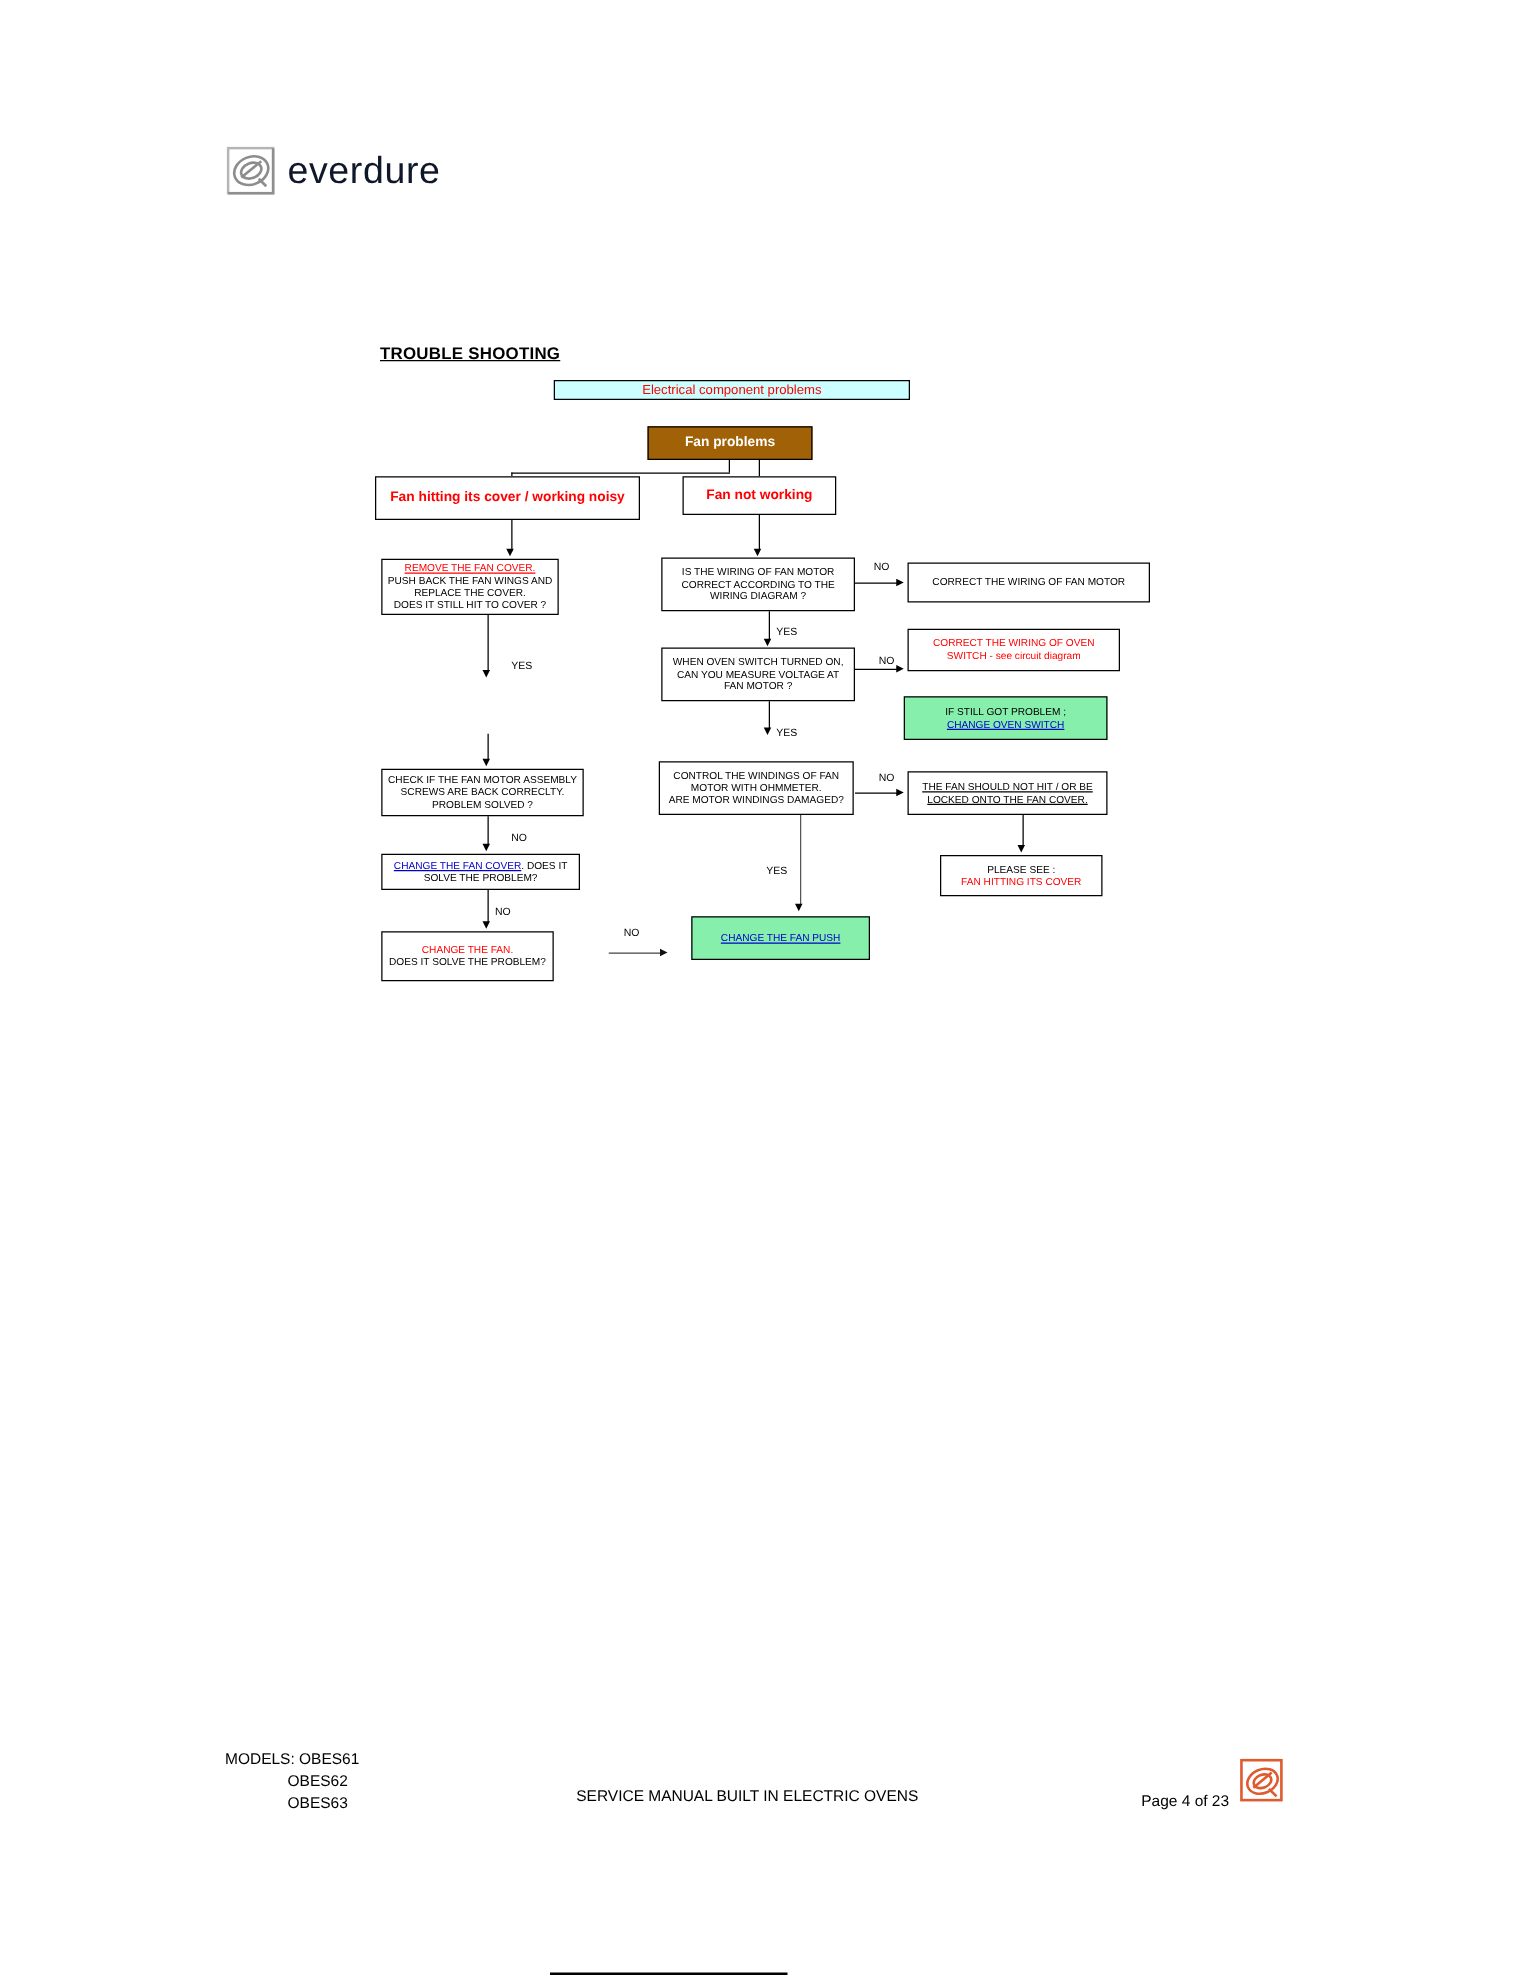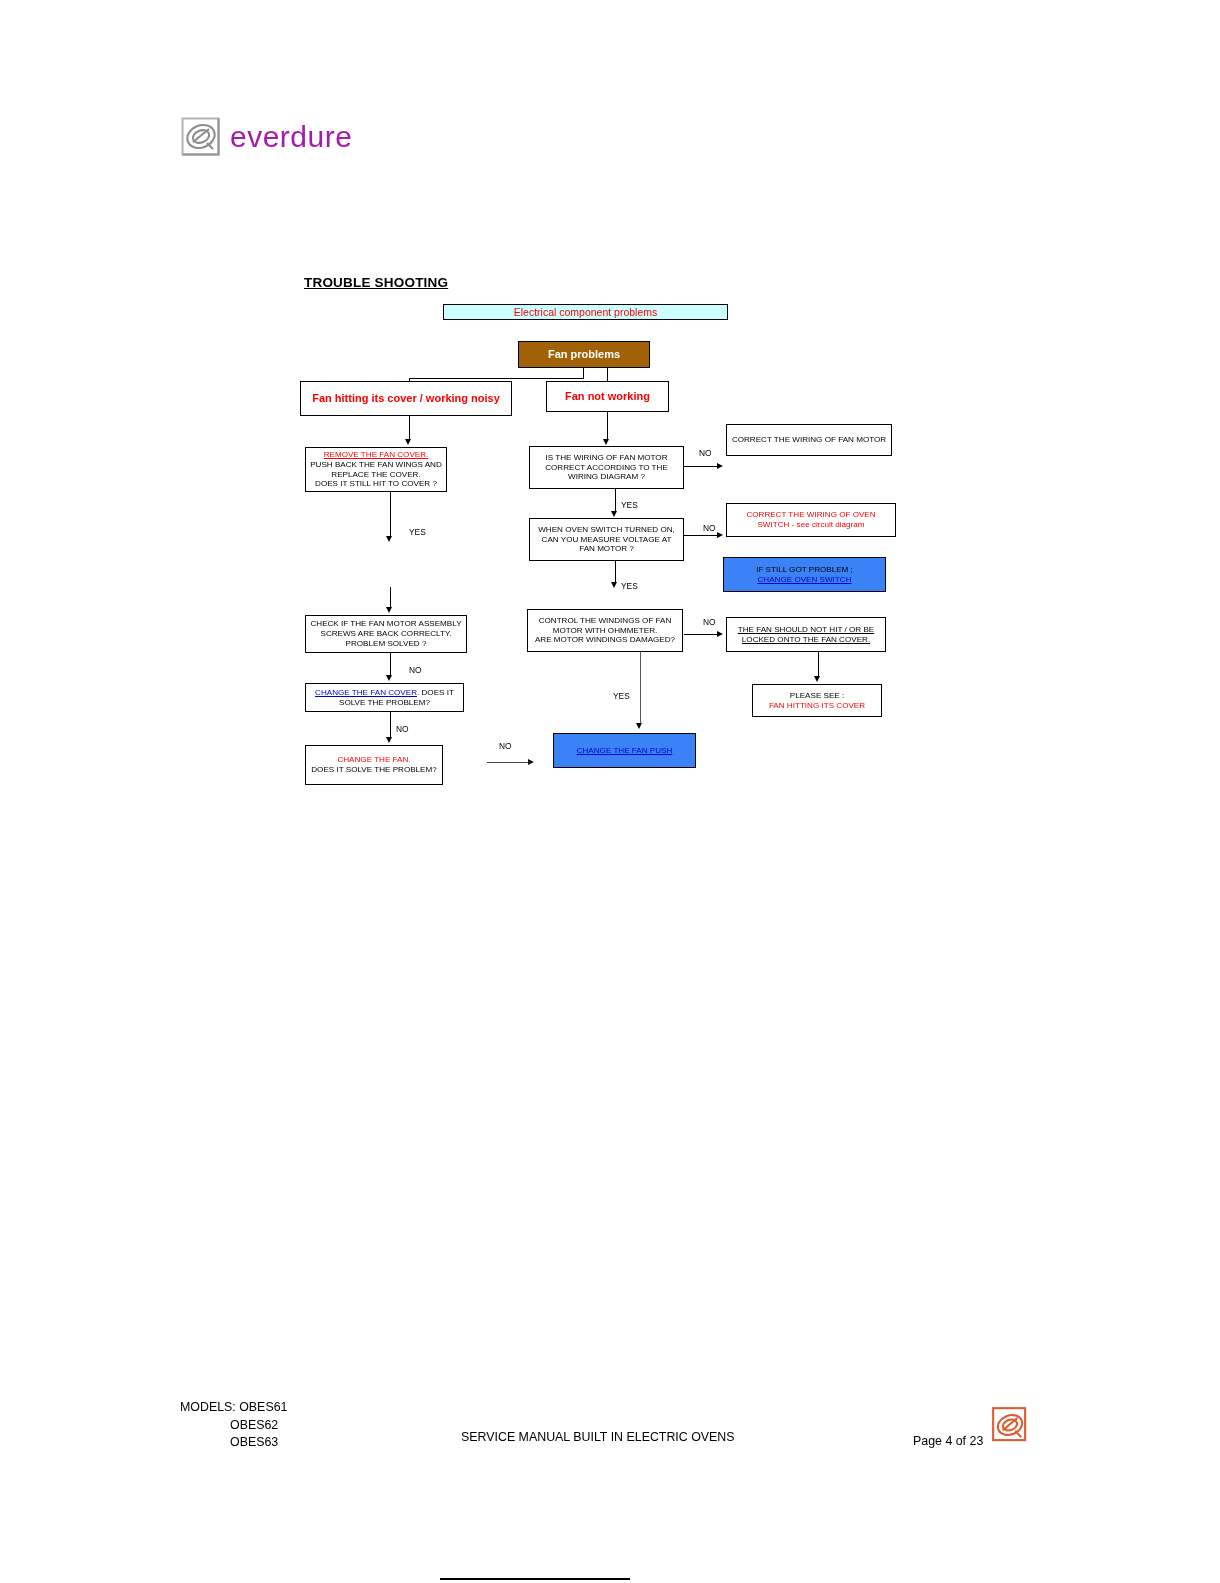--- a/index.html
+++ b/index.html
@@ -30,21 +30,21 @@
   }
   .logo-mark {
     width: 44px;
     height: 44px;
     position: relative;
   }
   .logo-mark svg { display: block; }
   .logo-word {
     font-size: 30px;
     letter-spacing: 0.5px;
-    color: #a21caf;
+    color: #0f172a;
     font-weight: 400;
     line-height: 1;
     padding-bottom: 2px;
   }
 
   
   #section-title {
     position: absolute;
     left: 304px;
     top: 275px;
@@ -70,21 +70,21 @@
   .node .inner { width: 100%; }
   .txt-sm   { font-size: 8.1px; }
   .txt-md   { font-size: 9.2px; }
   .txt-hdr  { font-size: 11px; font-weight: bold; }
   .red      { color: #ff0000; }
   .black    { color: #000000; }
   .white    { color: #ffffff; }
   .link     { color: #0000cc; text-decoration: underline; margin-top: 12px; }
   .red-u    { color: #ff0000; text-decoration: underline; }
   .fill-red  { background: #a16207; }
-  .fill-grey { background: #3b82f6; }
+  .fill-grey { background: #86efac; }
 
   
   #banner {
     position: absolute;
     left: 443px; top: 304px;
     width: 285px; height: 16px;
     box-sizing: border-box;
     border: 1.2px solid #000;
     background: #ccffff;
     color: #ff0000;
@@ -298,21 +298,21 @@
   <div class="vline grey" style="left:640px; top:652px; height:72px;"></div>
   <div class="arrow-down" style="left:636.4px; top:723px;"></div>
   <div class="edge-label" style="left:613px; top:691px;">YES</div>
 
   <div class="node fill-grey" style="left:553px; top:733px; width:143px; height:35px;">
     <span class="inner txt-sm">
       <span class="link">CHANGE THE FAN PUSH</span>
     </span>
   </div>
 
-  <div class="node" style="left:726px; top:424px; width:166px; height:32px;">
+  <div class="node" style="left:726px; top:450px; width:194px; height:32px;">
     <span class="inner txt-sm black">CORRECT THE WIRING OF FAN MOTOR</span>
   </div>
 
   <div class="node" style="left:726px; top:503px; width:170px; height:34px;">
     <span class="inner txt-sm red">
       <span>CORRECT THE WIRING OF OVEN</span><br>
       <span>SWITCH -   see circuit diagram</span>
     </span>
   </div>
 

